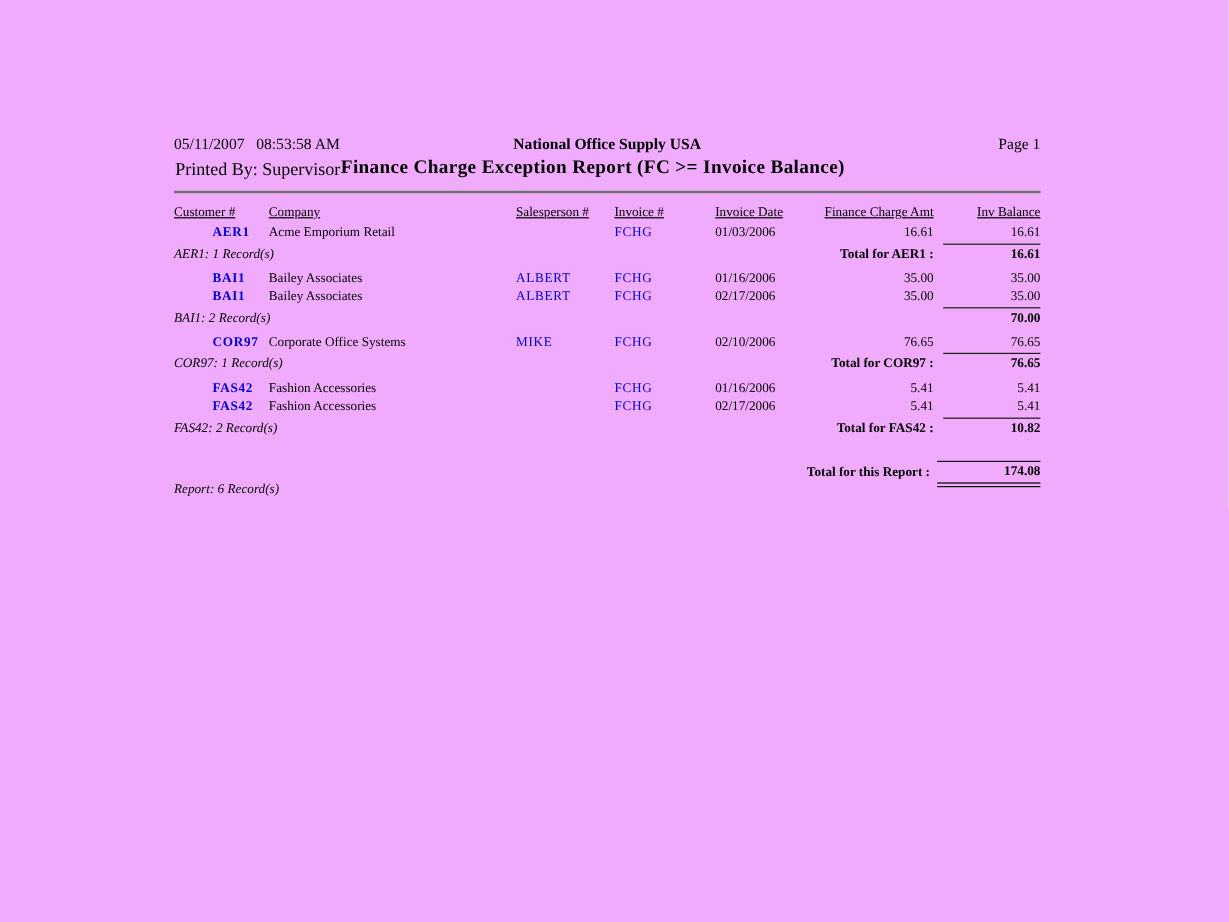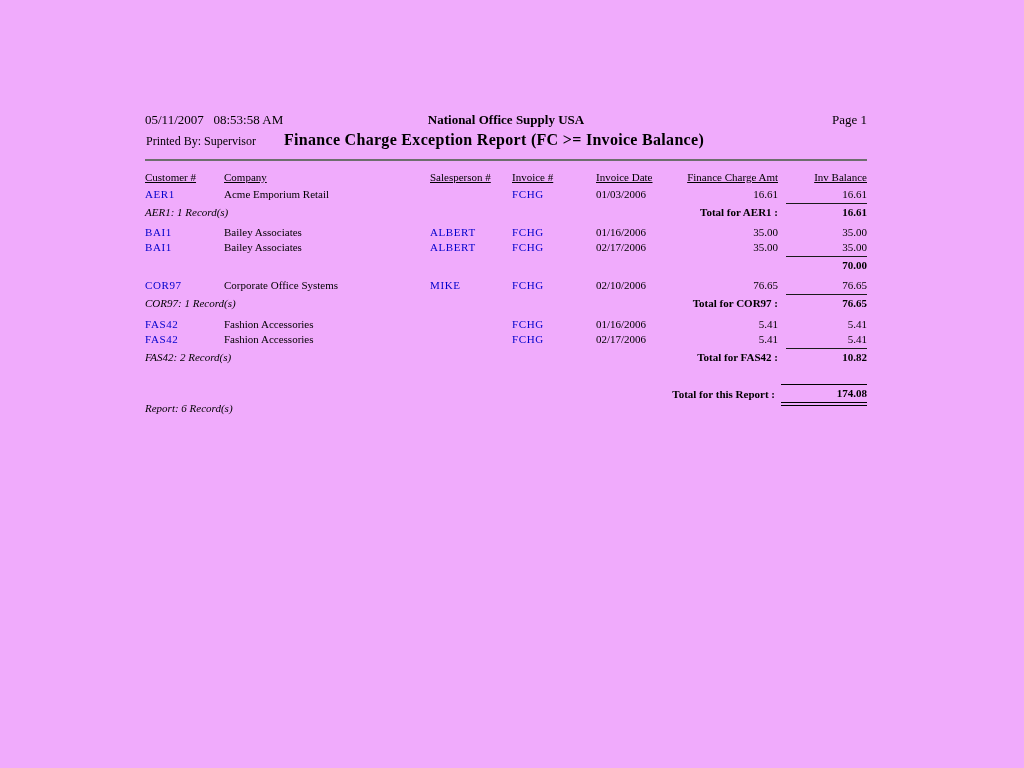--- a/index.html
+++ b/index.html
@@ -46,21 +46,21 @@
     position: absolute;
     right: 0;
     top: 112px;
     font-size: 13px;
     text-align: center;
   }
   .pb {
     position: absolute;
     left: 1px;
     top: 134px;
-    font-size: 12px;
+    font-size: 15px;
   }
   .title {
     position: absolute;
     left: 139px;
     top: 131px;
     font-size: 16px;
     font-weight: bold;
     letter-spacing: 0.3px;
     white-space: nowrap;
   }
@@ -89,21 +89,21 @@
   .c6 { left: 538px; width: 95px;  text-align: right; }
   .c7 { left: 641px; width: 81px;  text-align: right; }
   .colhead .c {
     font-weight: normal;
     text-decoration: underline;
   }
   .link {
     color: #0000CC;
     letter-spacing: 0.6px;
   }
-  .code { font-weight: normal; }
+  .code { font-weight: bold; margin-left: 32px; }
   
   .gfooter .note {
     position: absolute;
     left: 0;
     top: 3px;
     width: 300px;
     font-style: italic;
     white-space: nowrap;
   }
   .gfooter .gtlabel {
@@ -215,20 +215,21 @@
     <div class="row" style="top:241px">
       <span class="c c1 link code">BAI1</span>
       <span class="c c2">Bailey Associates</span>
       <span class="c c3 link">ALBERT</span>
       <span class="c c4 link">FCHG</span>
       <span class="c c5">02/17/2006</span>
       <span class="c c6">35.00</span>
       <span class="c c7">35.00</span>
     </div>
     <div class="row gfooter" style="top:256px">
+      <span class="note">BAI1: 2 Record(s)</span>
       <span class="gtval">70.00</span>
     </div>
 
     <div class="row" style="top:279px">
       <span class="c c1 link code">COR97</span>
       <span class="c c2">Corporate Office Systems</span>
       <span class="c c3 link">MIKE</span>
       <span class="c c4 link">FCHG</span>
       <span class="c c5">02/10/2006</span>
       <span class="c c6">76.65</span>

